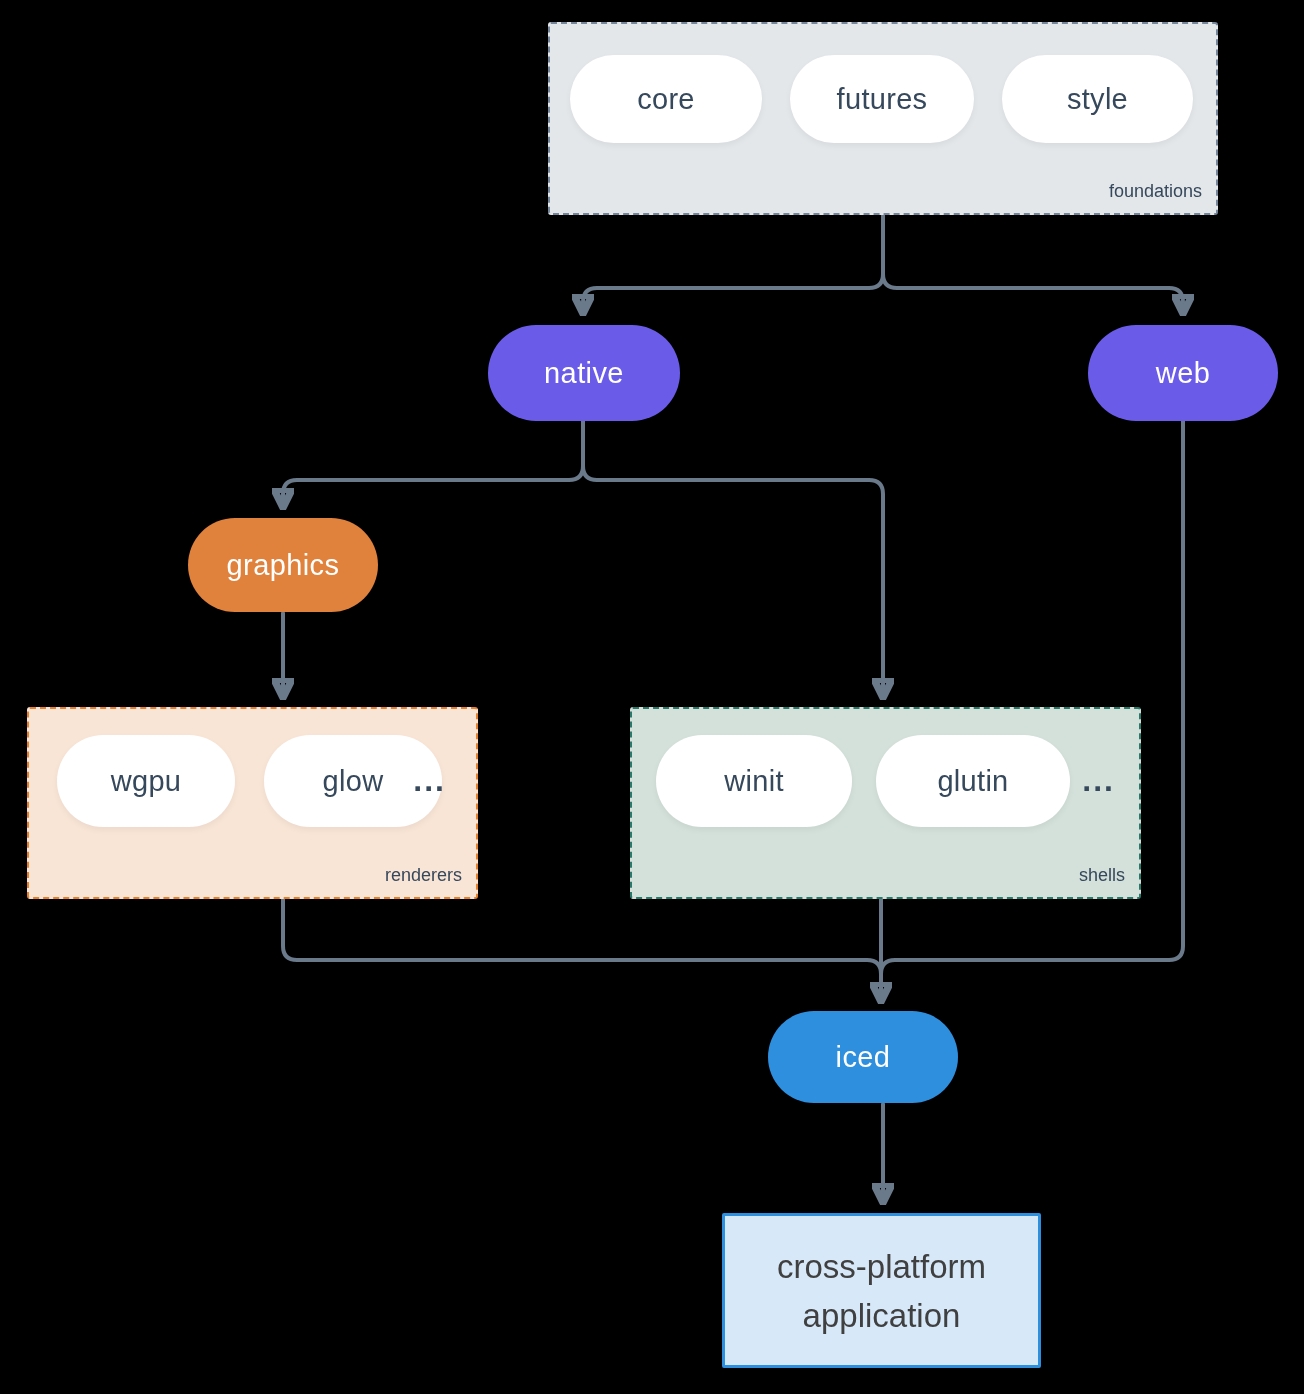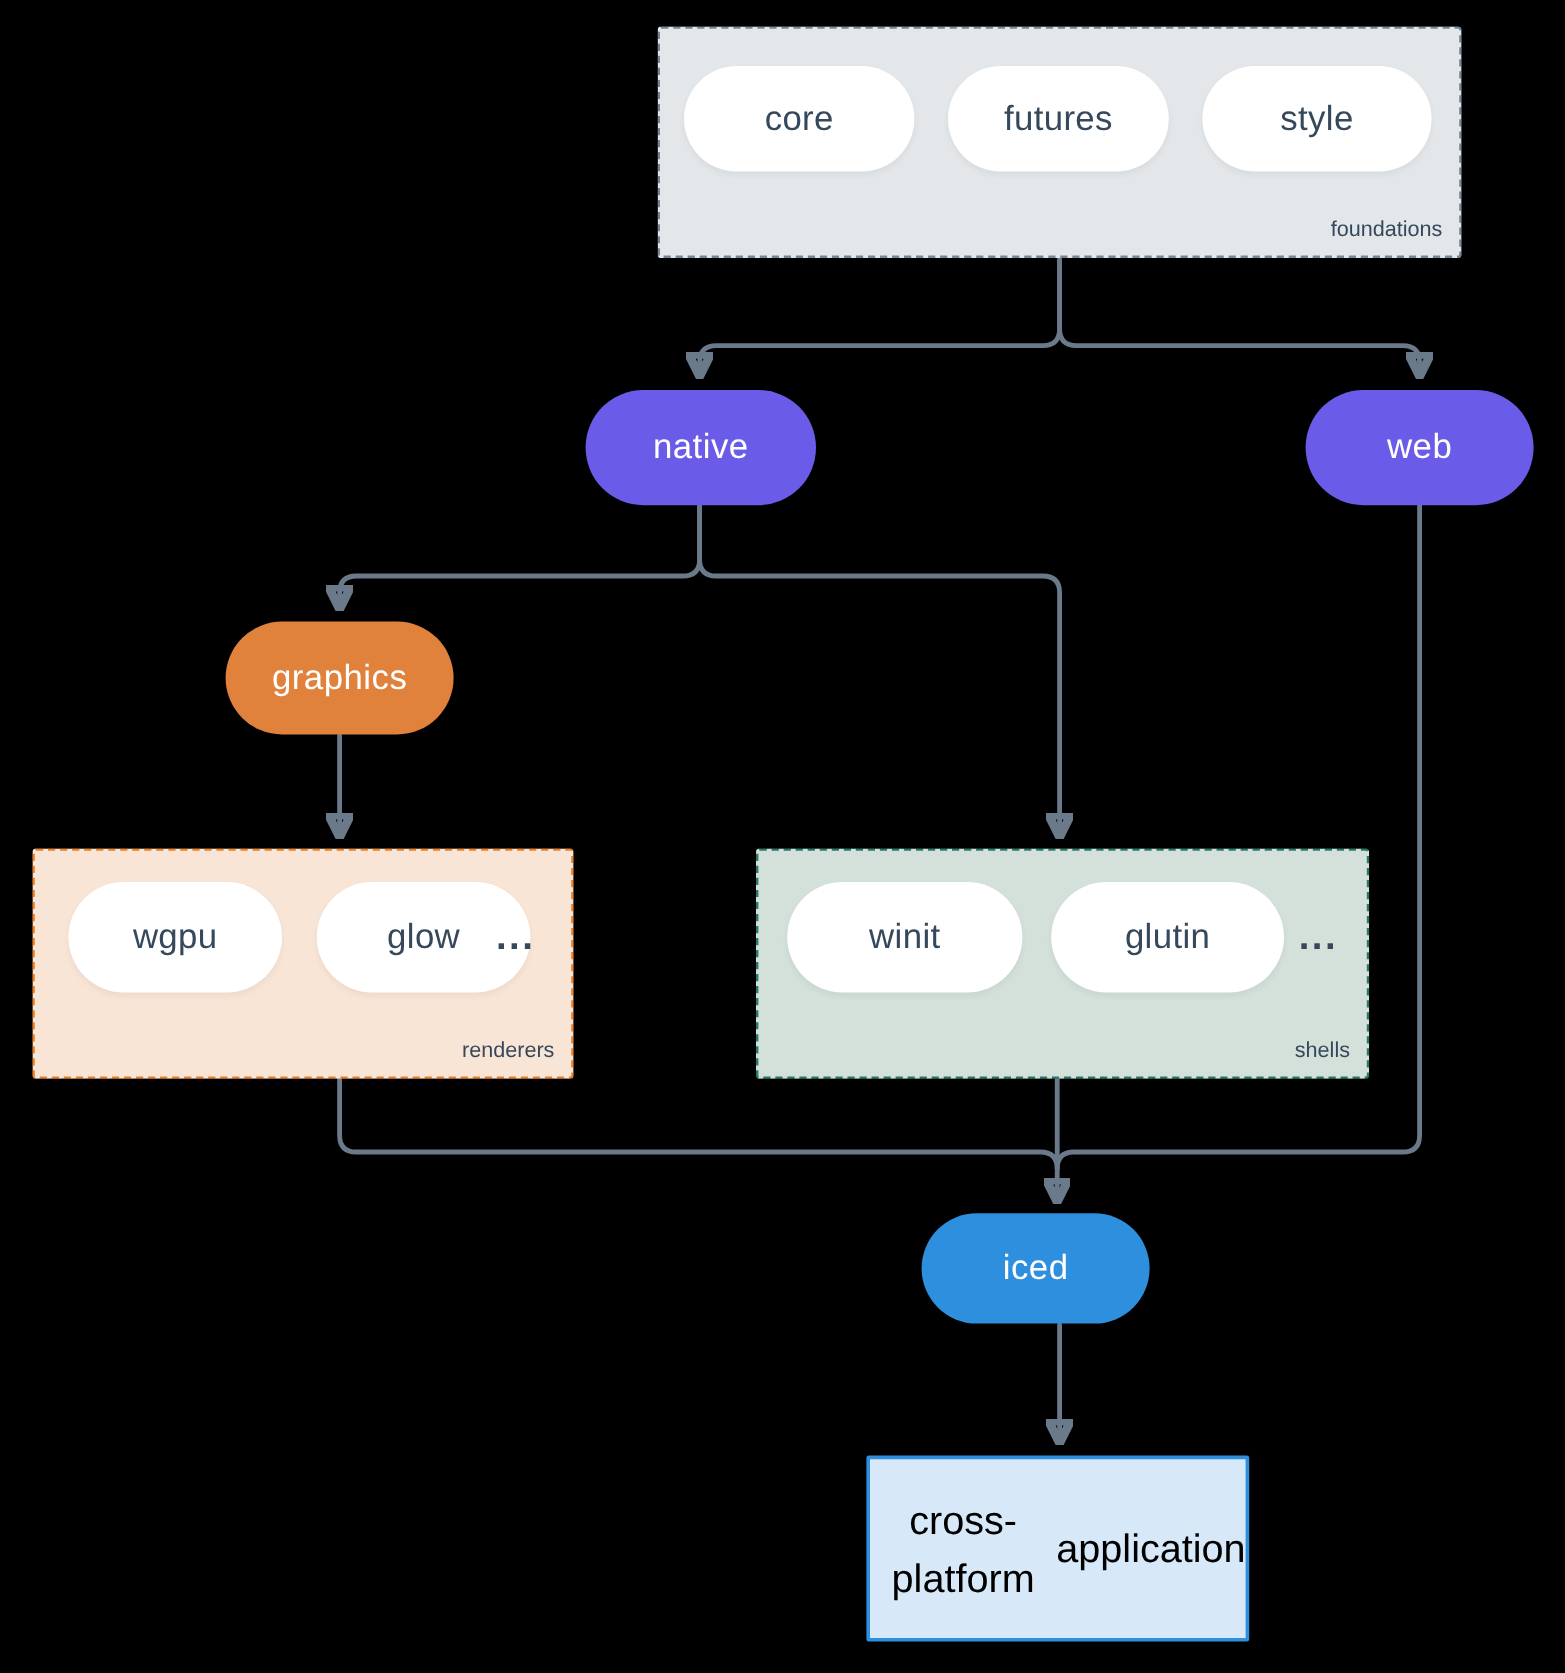--- a/index.html
+++ b/index.html
@@ -94,24 +94,24 @@
   }
   .app-box {
     position: absolute;
     left: 722px; top: 1213px;
     width: 319px; height: 155px;
     box-sizing: border-box;
     background: #d7e9f9;
     border: 3px solid #2e8fdf;
     border-radius: 2px;
     display: flex;
-    flex-direction: row;
+    flex-direction: column;
     align-items: center;
     justify-content: center;
-    color: #000000;
+    color: #404040;
     font-size: 33px;
     line-height: 49px;
     text-align: center;
   }
 
   
   #node-native   { left: 488px;  top: 325px; width: 192px; }
   #node-web      { left: 1088px; top: 325px; width: 190px; }
   #node-graphics { left: 188px;  top: 518px; width: 190px; height: 94px; }
   #node-iced     { left: 768px;  top: 1011px; width: 190px; height: 92px; }

